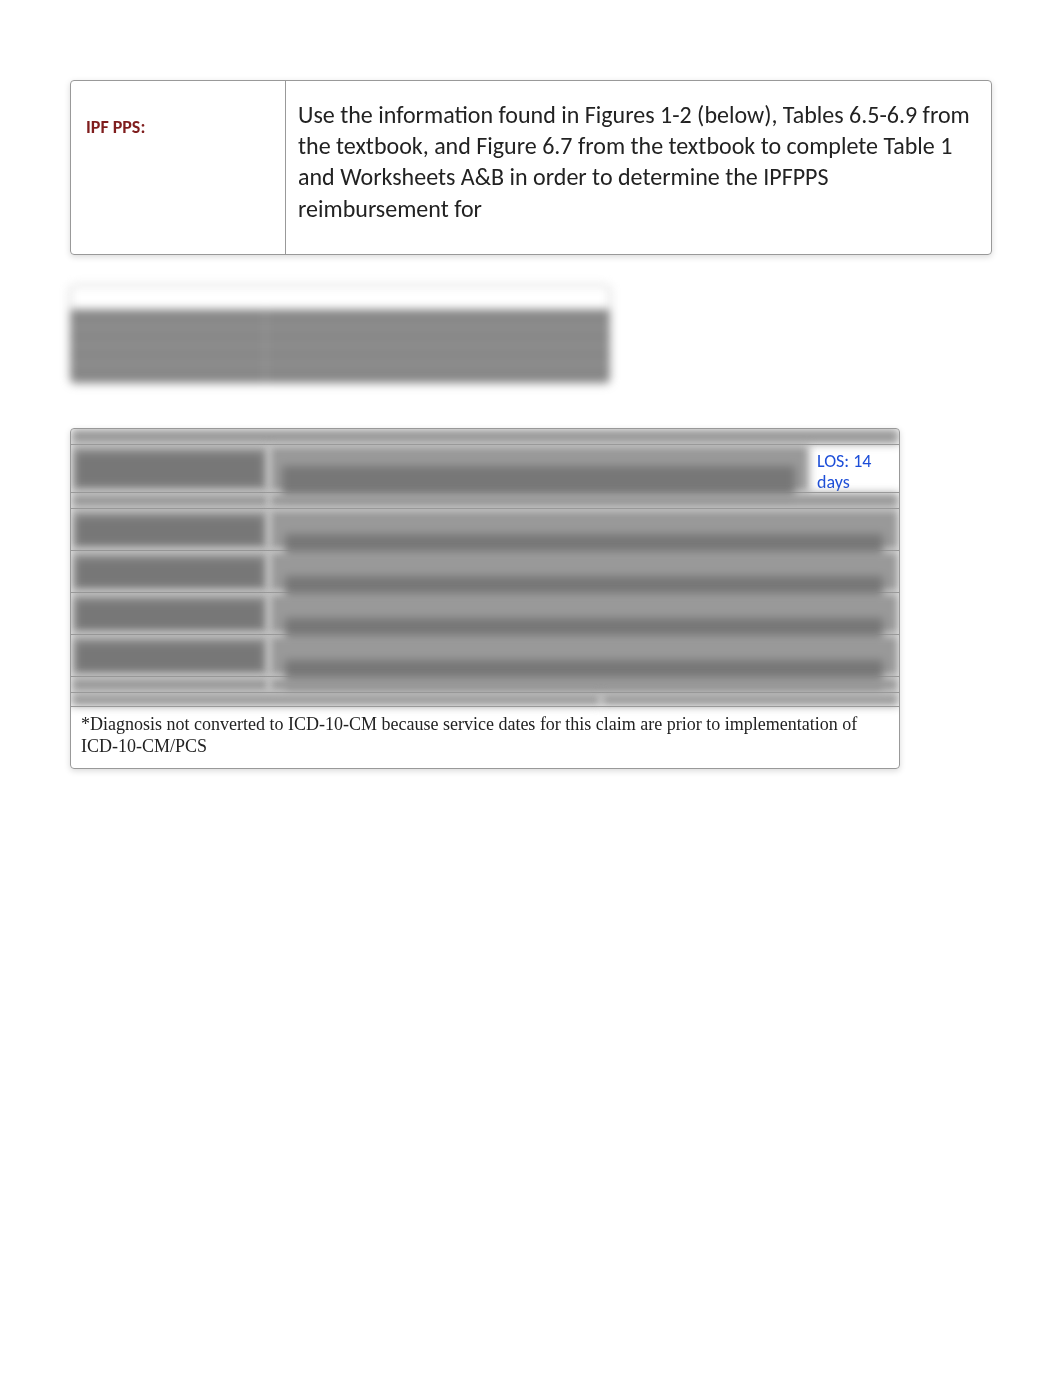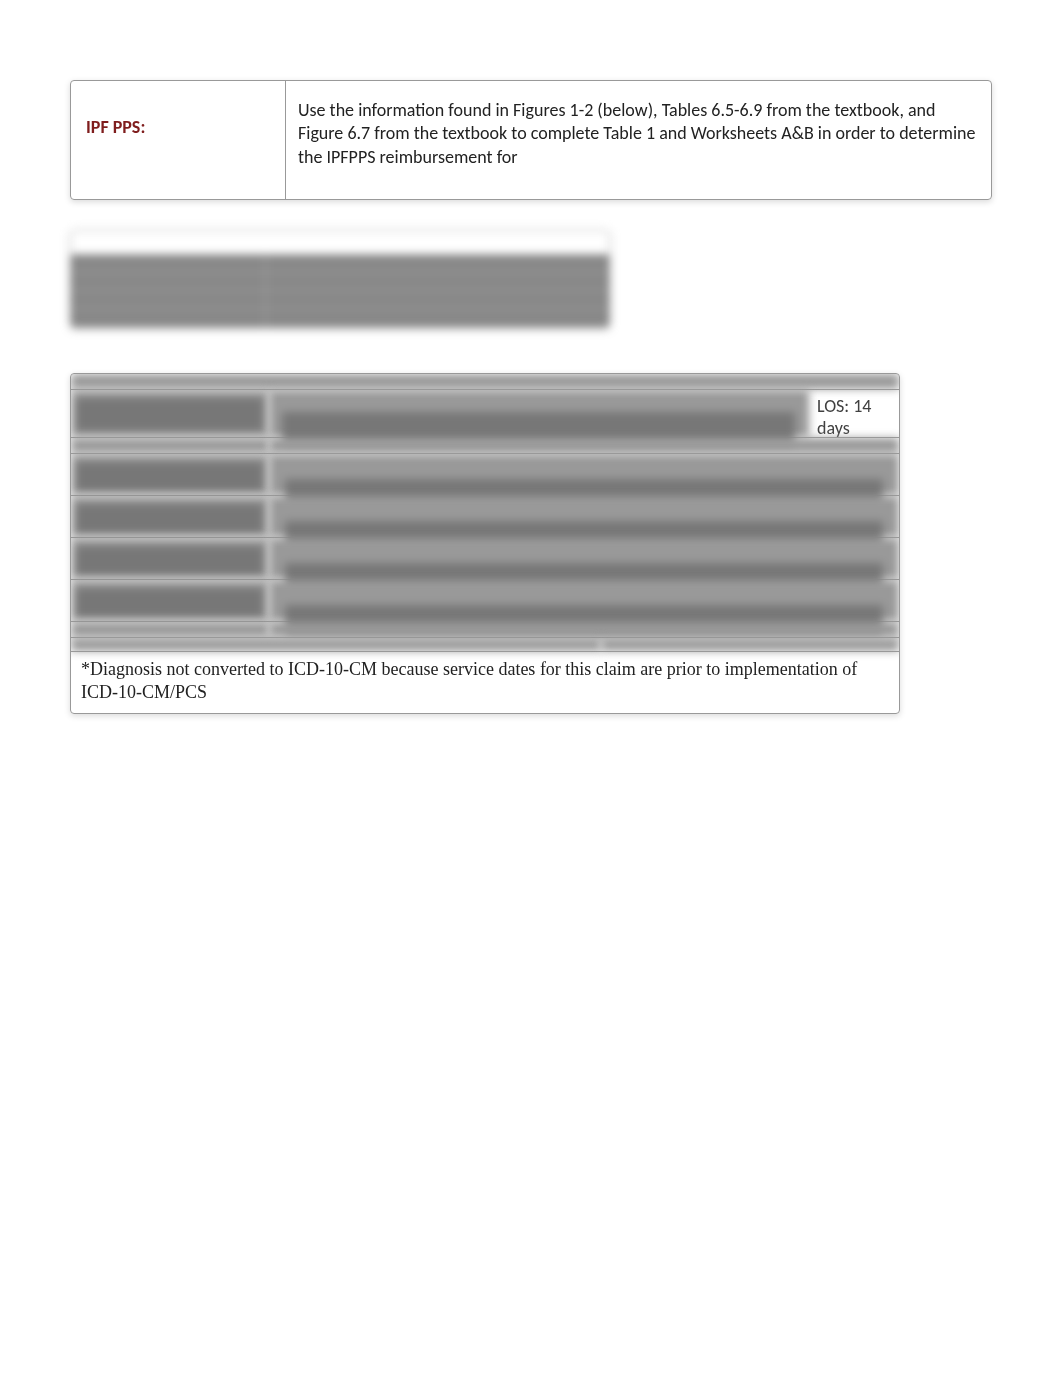--- a/index.html
+++ b/index.html
@@ -36,21 +36,21 @@
       align-items: flex-start;
     }
     .table-1-left-text {
       font-size: 18px;
       font-weight: bold;
       color: #7f1d1d;
     }
     .table-1-right {
       flex: 1;
       padding: 18px 12px 30px 12px;
-      font-size: 18px;
+      font-size: 24px;
       line-height: 1.3;
       color: #222;
     }
     
     
     .table-container-2 {
       width: 540px;
       border: 1px solid #aaa;
       border-radius: 4px;
       box-shadow: 0 2px 5px rgba(0,0,0,0.12);
@@ -122,21 +122,21 @@
     }
     .table-3-cell-2 {
       flex: 1;
       border-right: 1px solid #999;
     }
     .table-3-cell-3 {
       width: 90px;
       padding: 6px 8px;
       font-size: 18px;
       line-height: 1.2;
-      color: #404040;
+      color: #1d4ed8;
     }
     .table-3-cell-full {
       flex: 1;
     }
     .table-3-cell-split-left {
       width: 530px;
       border-right: 1px solid #999;
     }
     .table-3-cell-split-right {
       flex: 1;

